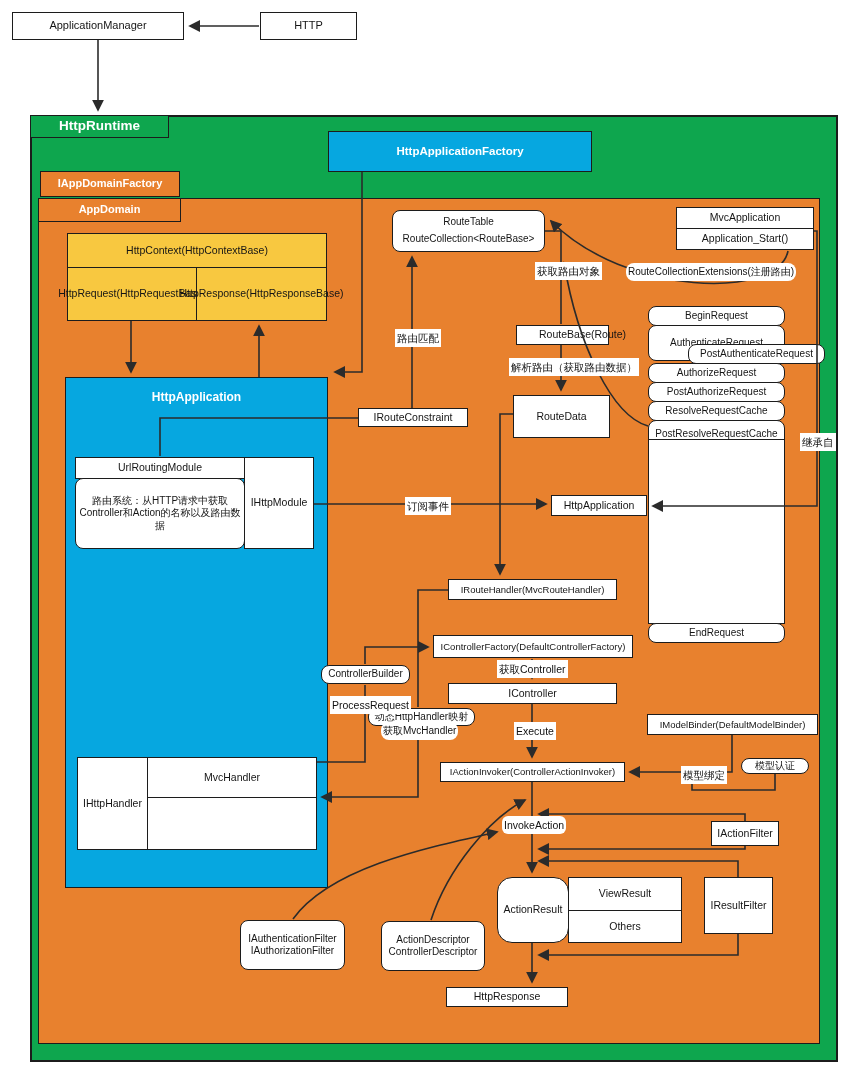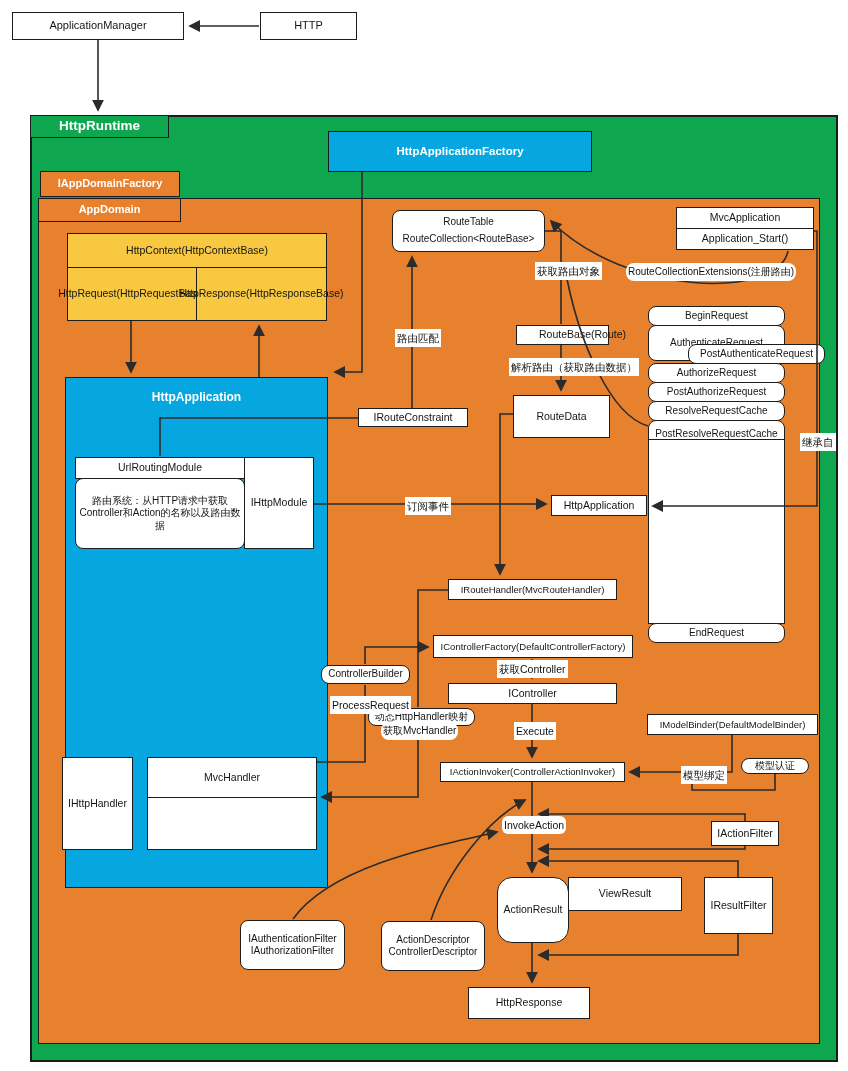--- a/index.html
+++ b/index.html
@@ -66,21 +66,21 @@
   <div class="box" style="left:75px;top:457px;width:170px;height:22px;">
       <span>UrlRoutingModule</span>
     </div>
   <div class="box fs10 pad2" style="left:75px;top:478px;width:170px;height:71px;">
       <span>路由系统：从HTTP请求中获取Controller和Action的名称以及路由数据</span>
     </div>
   <div class="box" style="left:244px;top:457px;width:70px;height:92px;">
       <span>IHttpModule</span>
     </div>
 
-  <div class="box" style="left:62px;top:757px;width:71px;height:93px;">
+  <div class="box" style="left:77px;top:757px;width:71px;height:93px;">
       <span>IHttpHandler</span>
     </div>
   <div class="box" style="left:147px;top:757px;width:170px;height:41px;">
       <span>MvcHandler</span>
     </div>
   <div class="box" style="left:147px;top:797px;width:170px;height:53px;"></div>
 
   <div class="box fs10" style="left:392px;top:210px;width:153px;height:42px;justify-content:space-around;padding:3px 0;">
     <span>RouteTable</span>
     <span>RouteCollection&lt;RouteBase&gt;</span>
@@ -157,33 +157,36 @@
     </div>
 
   <div class="box" style="left:711px;top:821px;width:68px;height:25px;">
       <span>IActionFilter</span>
     </div>
   <div class="box" style="left:497px;top:877px;width:72px;height:66px;border-radius:15px;">
       <span>ActionResult</span>
     </div>
   <div class="box" style="left:568px;top:877px;width:114px;height:34px;">
       <span>ViewResult</span>
+    </div>
+  <div class="box" style="left:568px;top:910px;width:114px;height:33px;">
+      <span>Others</span>
     </div>
   <div class="box" style="left:704px;top:877px;width:69px;height:57px;">
       <span>IResultFilter</span>
     </div>
   <div class="box fs10" style="left:240px;top:920px;width:105px;height:50px;">
     <span>IAuthenticationFilter</span>
     <span>IAuthorizationFilter</span>
   </div>
   <div class="box fs10" style="left:381px;top:921px;width:104px;height:50px;">
     <span>ActionDescriptor</span>
     <span>ControllerDescriptor</span>
   </div>
-  <div class="box" style="left:468px;top:987px;width:122px;height:32px;">
+  <div class="box" style="left:446px;top:987px;width:122px;height:20px;">
       <span>HttpResponse</span>
     </div>
 
   <div class="lbl" style="left:395px;top:329px;">路由匹配</div>
   <div class="lbl" style="left:535px;top:262px;">获取路由对象</div>
   <div class="lbl fs10" style="left:626px;top:263px;">RouteCollectionExtensions(注册路由)</div>
   <div class="lbl" style="left:509px;top:358px;">解析路由（获取路由数据）</div>
   <div class="lbl" style="left:800px;top:433px;">继承自</div>
   <div class="lbl" style="left:405px;top:497px;">订阅事件</div>
   <div class="lbl" style="left:497px;top:660px;">获取Controller</div>

